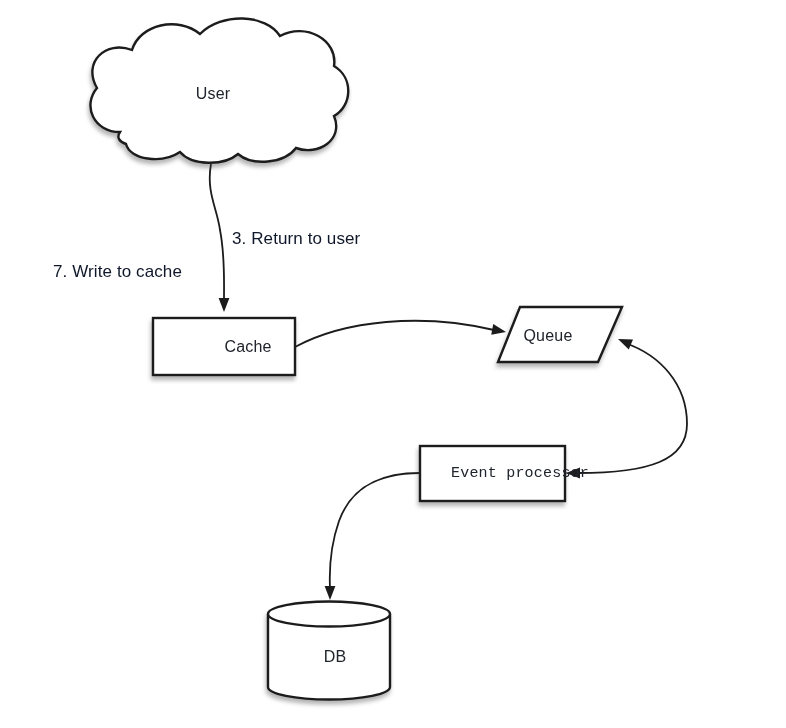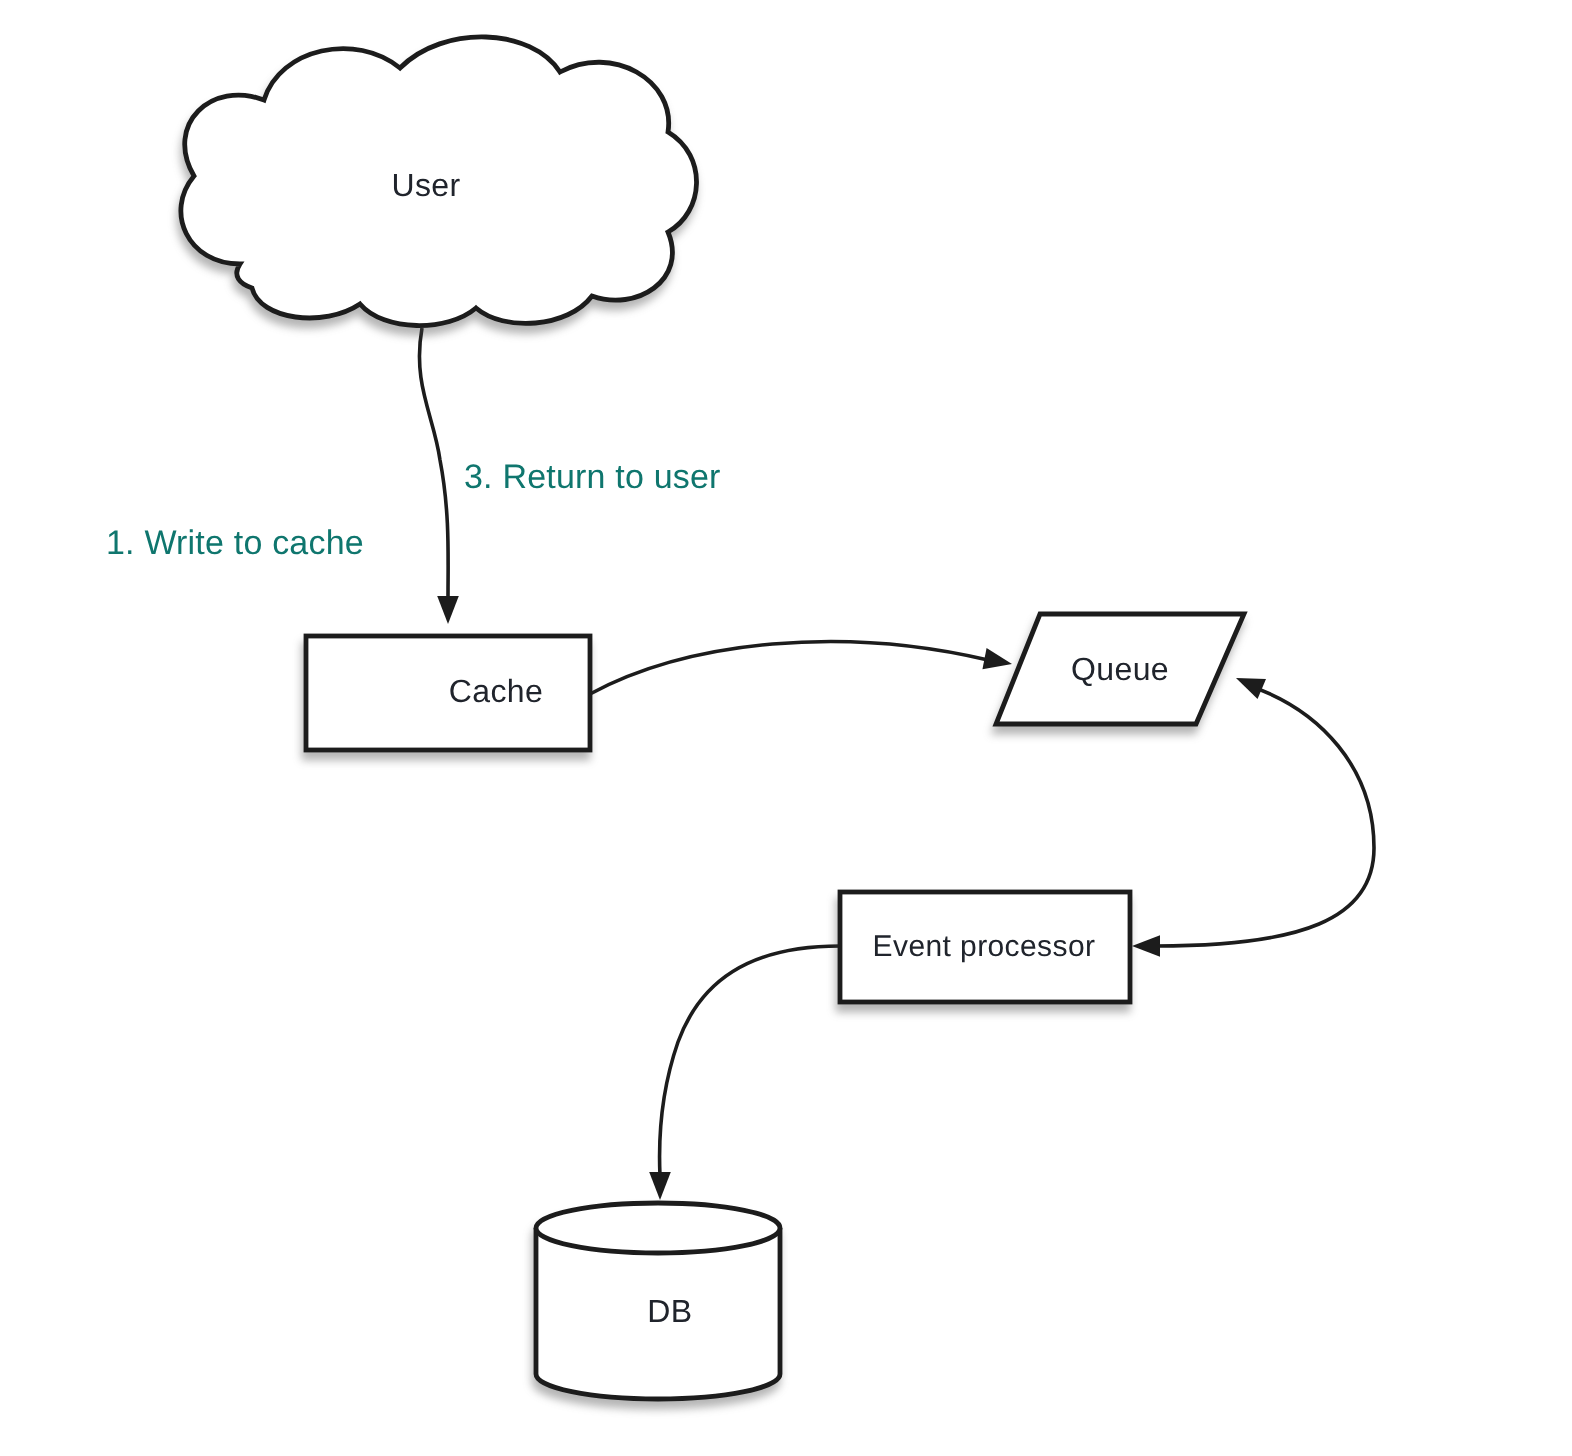--- a/index.html
+++ b/index.html
@@ -47,21 +47,21 @@
     line-height: 20px;
     transform: translate(-50%, -50%);
     letter-spacing: 0.2px;
   }
   .label.small {
     font-size: 15px;
   }
   .step {
     position: absolute;
     white-space: nowrap;
-    color: #0f766e;
+    color: #0f172a;
     font-size: 17px;
     line-height: 20px;
     letter-spacing: 0.1px;
   }
 </style>
 </head>
 <body>
 
 <div class="canvas">
 
@@ -118,25 +118,25 @@
     <g class="shadowed">
       <path class="shape" d="M 268 614 L 268 687 A 61 12.5 0 0 0 390 687 L 390 614"></path>
       <ellipse class="shape" cx="329" cy="614" rx="61" ry="12.5"></ellipse>
     </g>
   </svg>
 
   <div class="label" style="left:213px; top:94px;">User</div>
 
   <div class="label" style="left:224px; top:347px;margin-left:24px;">Cache</div>
 
-  <div class="label" style="left:560px; top:336px;">Queue</div>
+  <div class="label" style="left:548px; top:336px;">Queue</div>
 
-  <div class="label small" style="left:492px; top:474px;">Event processor</div>
+  <div class="label small" style="left:520px; top:474px;font-family:Liberation Mono, monospace;">Event processor</div>
 
   <div class="label" style="left:335px; top:657px;">DB</div>
 
-  <div class="step" style="left:53px; top:262px;">1. Write to cache</div>
+  <div class="step" style="left:53px; top:262px;">7. Write to cache</div>
 
 
   <div class="step" style="left:232px; top:229px;">3. Return to user</div>
 
 
 </div>
 
 </body></html>

